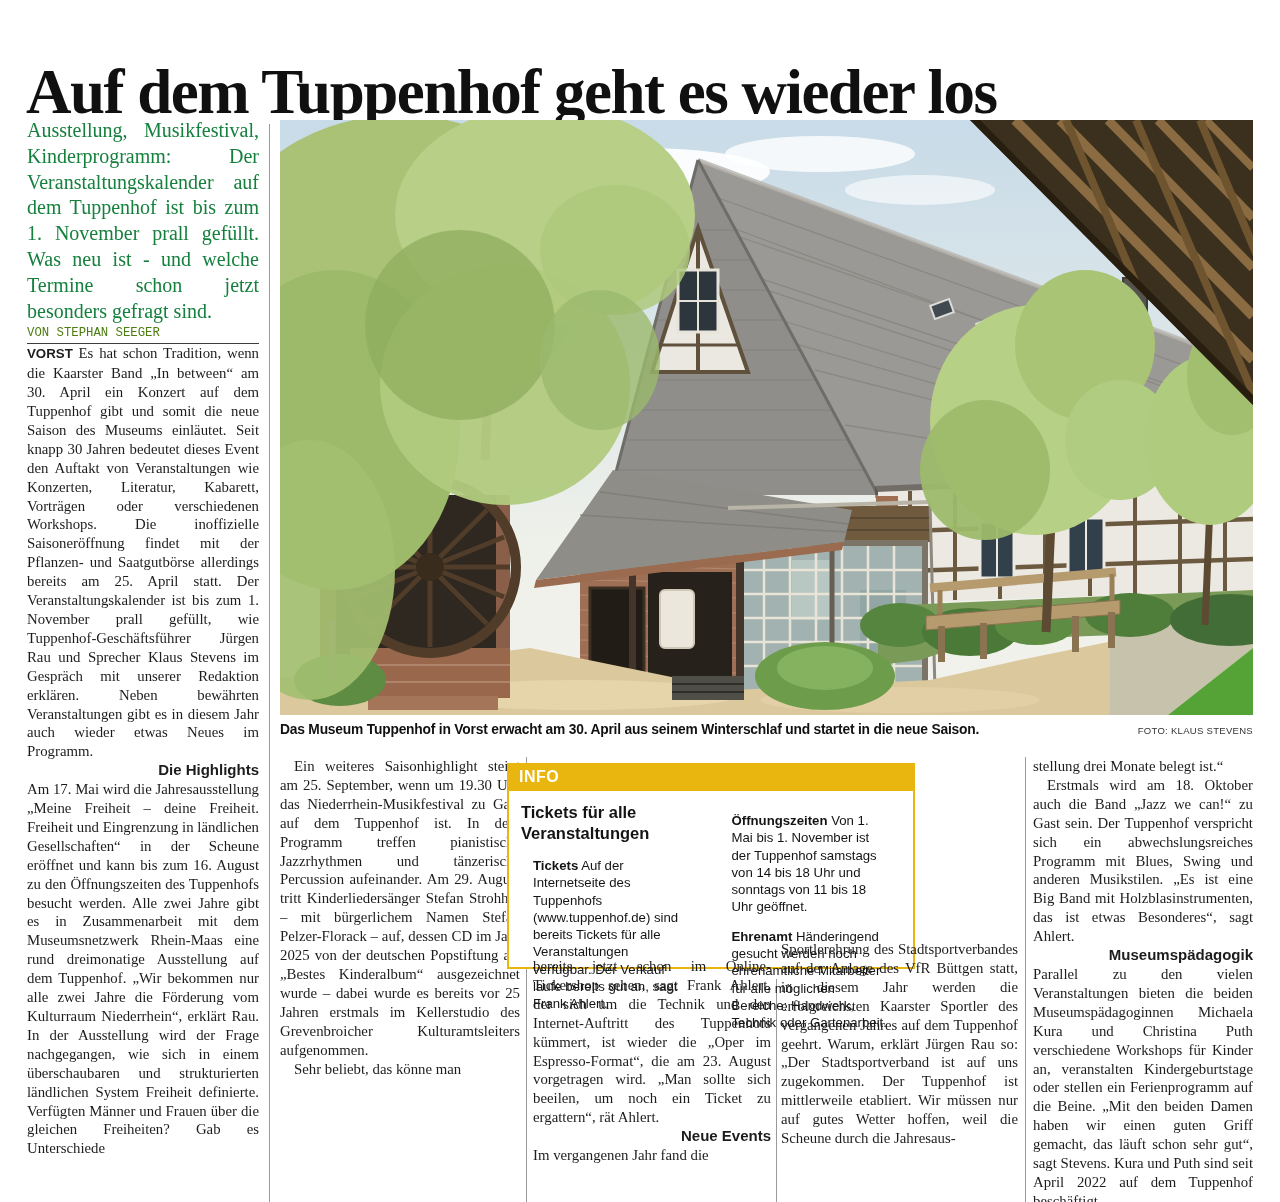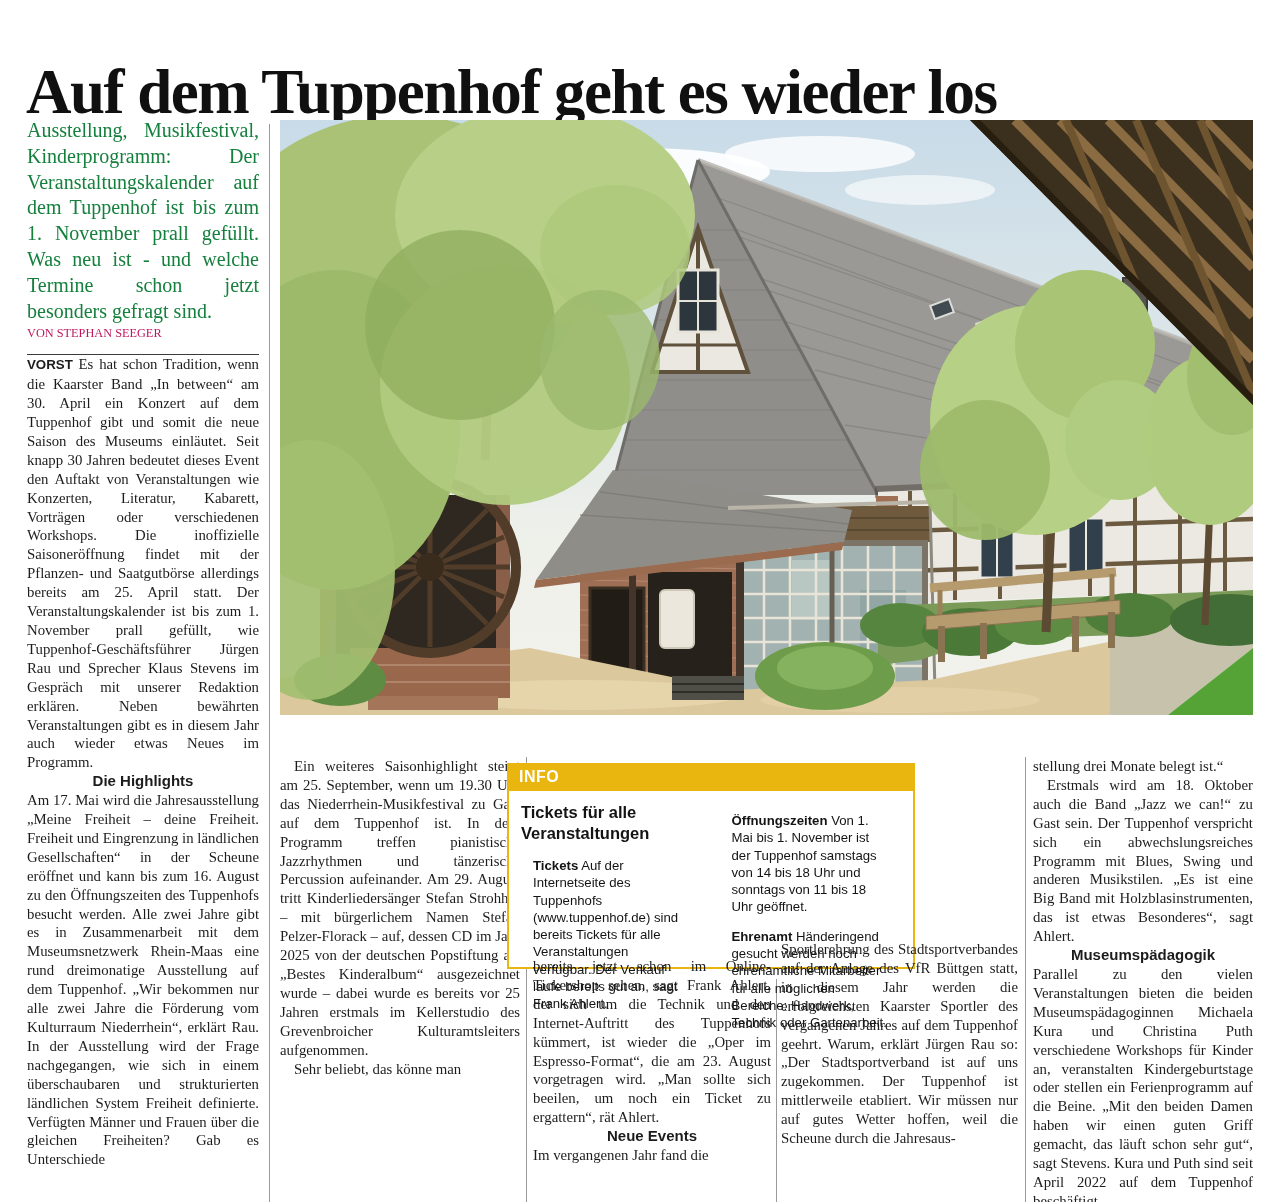--- a/index.html
+++ b/index.html
@@ -9,29 +9,29 @@
   .headline { position:absolute; left:26px; top:14px; width:1232px;
               font-family:"Liberation Serif", serif; font-weight:700; font-size:63px;
               letter-spacing:-1.5px; color:#101010; white-space:nowrap; }
 
   
   .rule { position:absolute; width:1px; background:#9a9a9a; }
 
   
   #col1 { position:absolute; left:27px; top:118px; width:232px; height:1084px; overflow:hidden; }
   .lead { font-size:20px; line-height:25.8px; color:#15803d; margin:0 0 14px 0; }
-  .byline { font-family:Liberation Serif, serif; font-size:12.3px; color:#be185d;
-            border-bottom:1px solid #3c3c3c; padding-bottom:11px; margin:0 0 14px 0; }
+  .byline { font-family:Liberation Mono, monospace; font-size:12.3px; color:#4d7c0f;
+            border-bottom:1px solid #3c3c3c; padding-bottom:0; margin:0 0 14px 0; }
 
   .bodycol { text-align:justify; font-size:14.8px; line-height:18.9px; color:#1c1c1c; }
   .bodycol p { margin:0; }
   .bodycol p.indent { text-indent:14px; }
   .tag { font-family:"Liberation Sans", sans-serif; font-weight:700; font-size:13.3px; }
   .subhead { font-family:"Liberation Sans", sans-serif; font-weight:700; font-size:15px;
-             margin:9px 0 3px 0; text-align:center; }
+             margin:9px 0 3px 0; text-align:right; }
 
   #photo { position:absolute; left:280px; top:120px; width:973px; height:595px; overflow:hidden; }
   #photo svg { display:block; width:100%; height:100%; }
 
   .caption-row { position:absolute; left:280px; top:722px; width:973px; display:flex;
                  justify-content:space-between; align-items:baseline;
                  font-family:"Liberation Sans", sans-serif; }
   .caption { font-weight:700; font-size:13.8px; letter-spacing:-0.2px; color:#111; }
   .credit  { font-size:9.5px; color:#333; letter-spacing:0.3px; white-space:nowrap; }
 
@@ -332,20 +332,24 @@
           <line x1="926" y1="0" x2="973" y2="48" stroke="#8a6b42" stroke-width="8"></line>
           <line x1="786" y1="0" x2="908" y2="285" stroke="#6f5430" stroke-width="8"></line>
           <line x1="856" y1="0" x2="978" y2="285" stroke="#6f5430" stroke-width="8"></line>
           <line x1="920" y1="0" x2="1040" y2="285" stroke="#6f5430" stroke-width="8"></line>
           <line x1="690" y1="0" x2="973" y2="285" stroke="#271e10" stroke-width="14"></line>
         </g>
       </g>
     </svg>
   </div>
 
+  <div class="caption-row">
+    <span class="caption">Das Museum Tuppenhof in Vorst erwacht am 30. April aus seinem Winterschlaf und startet in die neue Saison.</span>
+    <span class="credit">FOTO: KLAUS STEVENS</span>
+  </div>
 
   <div id="col2" class="bodycol">
     <p class="indent">Ein weiteres Saisonhighlight steigt am 25. September, wenn um 19.30 Uhr das Niederrhein-Musikfestival zu Gast auf dem Tuppenhof ist. In dem Programm treffen pianistische Jazzrhythmen und tänzerische Percussion aufeinander. Am 29. August tritt Kinderliedersänger Stefan Strohhut – mit bürgerlichem Namen Stefan Pelzer-Florack – auf, dessen CD im Jahr 2025 von der deutschen Popstiftung als „Bestes Kinderalbum“ ausgezeichnet wurde – dabei wurde es bereits vor 25 Jahren erstmals im Kellerstudio des Grevenbroicher Kulturamtsleiters aufgenommen.</p>
     <p class="indent">Sehr beliebt, das könne man</p>
   </div>
 
   <div id="infobox">
     <span class="info-kicker">INFO</span>
     <div class="info-body">
       <div class="info-col">

